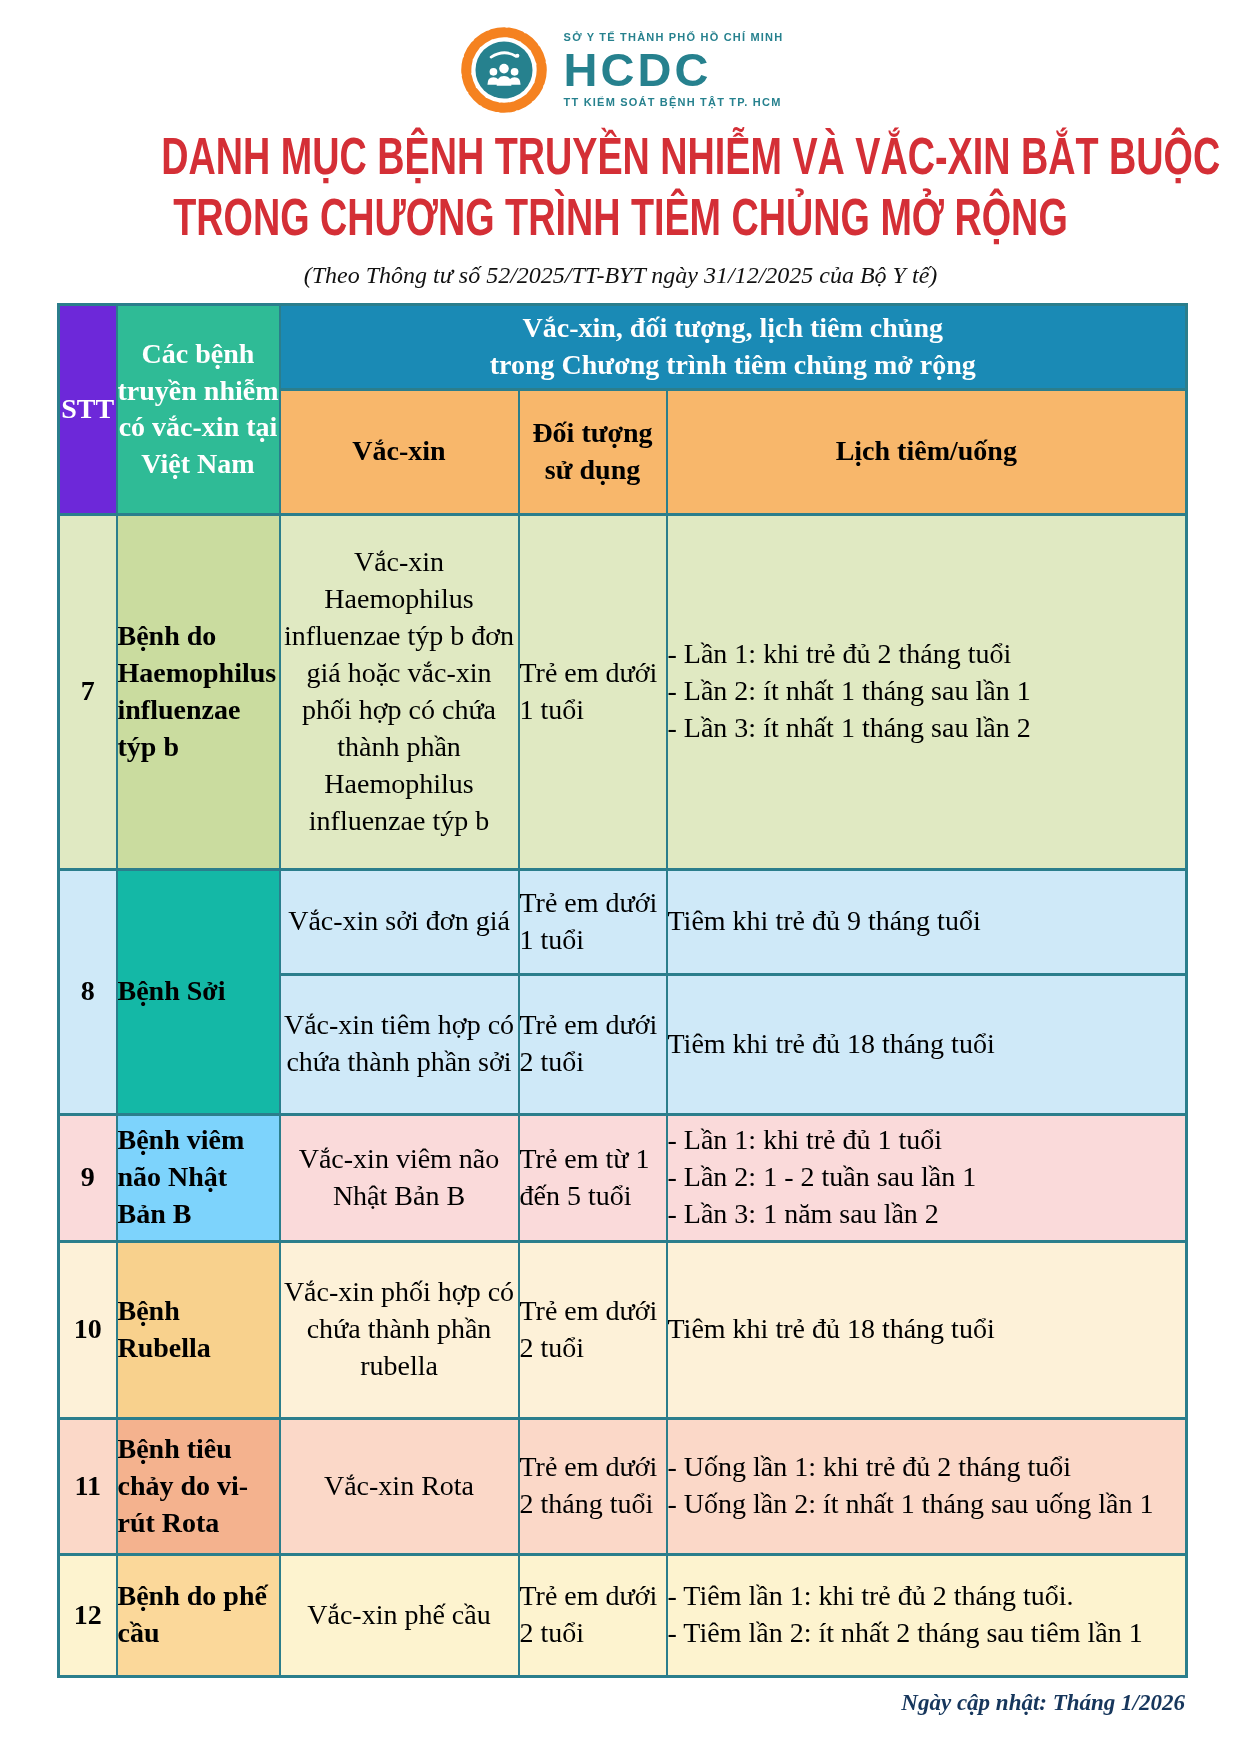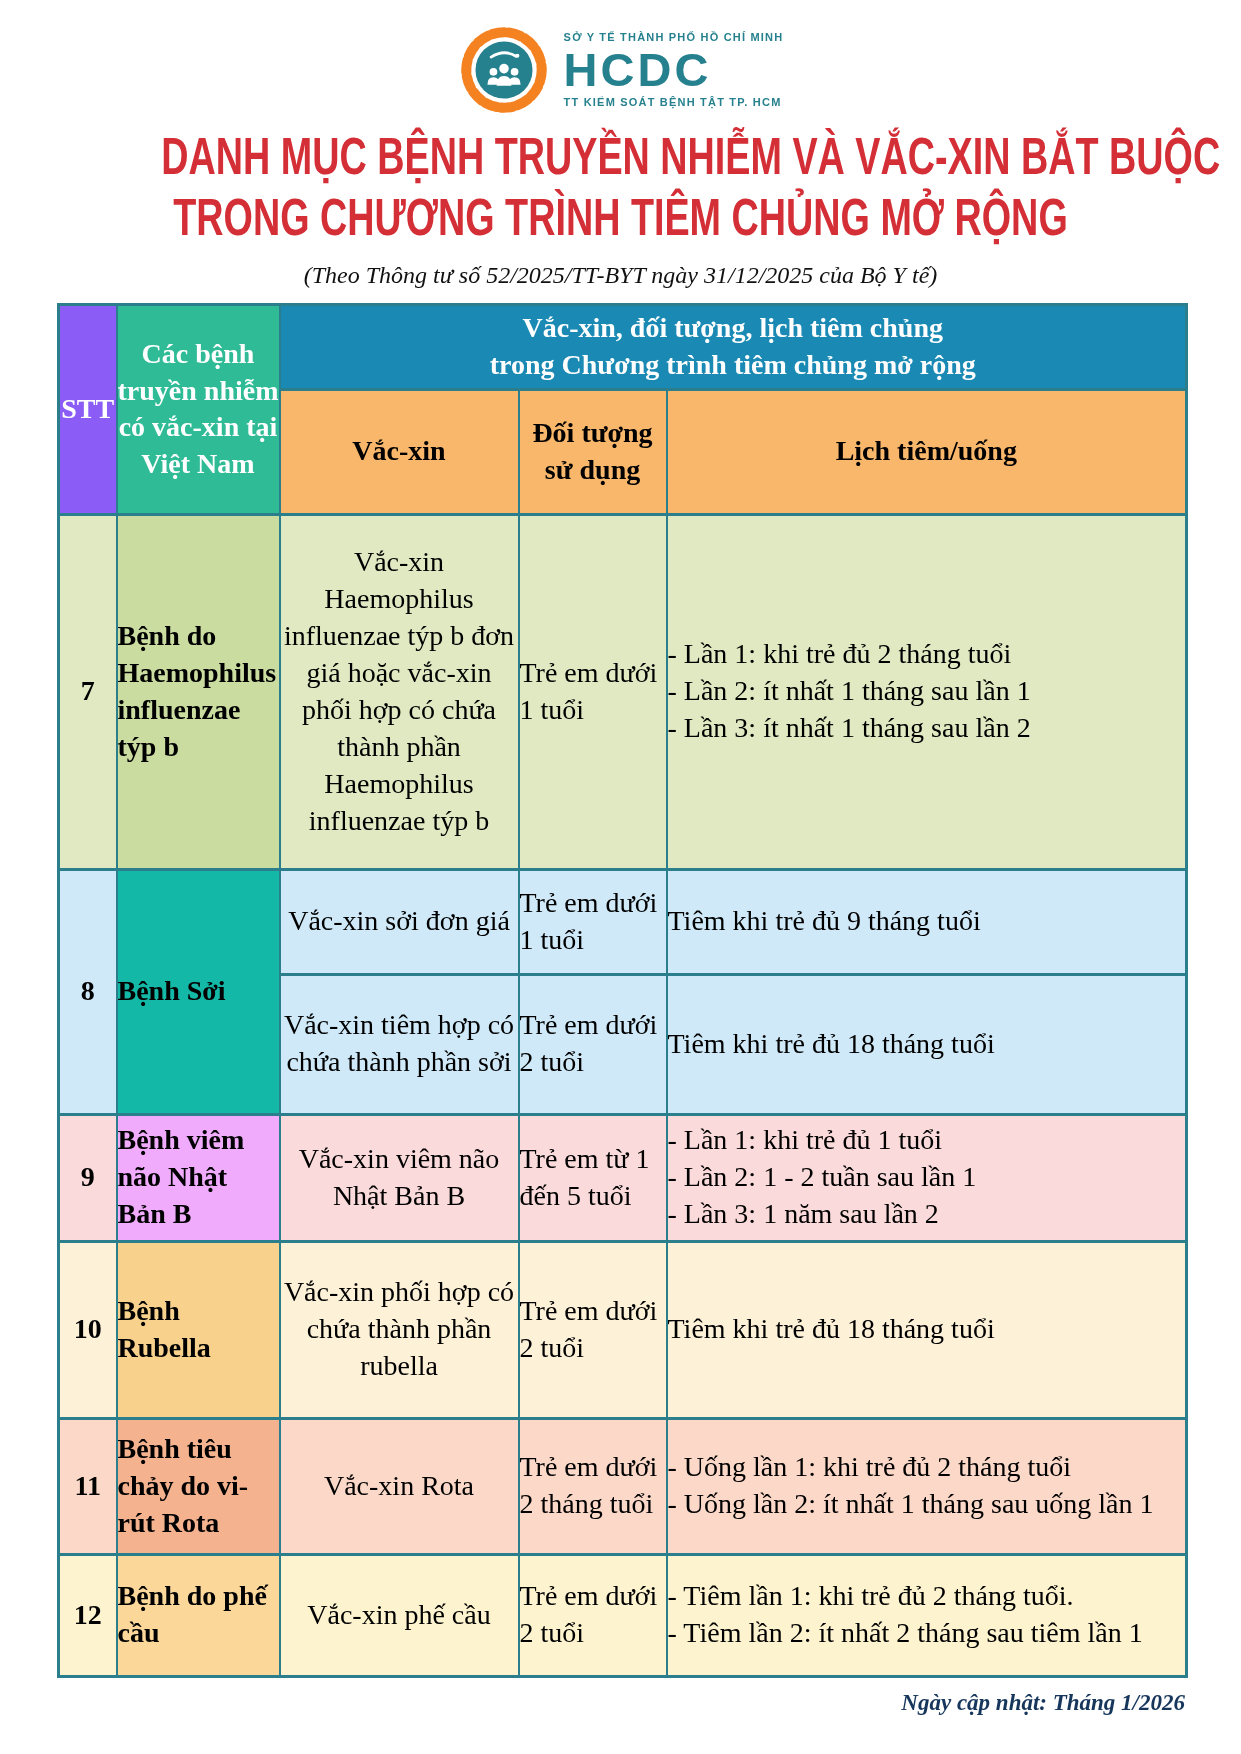--- a/index.html
+++ b/index.html
@@ -51,33 +51,33 @@
   }
   table.vax td, table.vax th{
     border:2px solid #2b7e8c;
     border-top-width:3px;border-bottom-width:3px;
     vertical-align:middle;
     padding:4px 0;
     font-size:28px;
     line-height:1.32;
     overflow:hidden;
   }
-  th.h-stt{background:#8b5cf6;color:#fff;font-size:30px;font-weight:bold;text-align:center;}
+  th.h-stt{background:#6d28d9;color:#fff;font-size:30px;font-weight:bold;text-align:center;}
   th.h-disease{background:#2fbb96;color:#fff;font-size:28px;font-weight:bold;text-align:center;padding:4px 10px;}
   th.h-group{background:#1a8ab5;color:#fff;font-size:30px;font-weight:bold;text-align:center;}
   th.h-sub{background:#f8b76b;color:#000;font-size:30px;font-weight:bold;text-align:center;}
   td.stt{font-weight:bold;font-size:30px;text-align:center;}
   td.disease{font-weight:bold;text-align:left;padding-left:13px;padding-right:6px;}
   td.vaccine{text-align:center;margin-left:8px;}
   td.target{padding:4px 4px;}
   td.sched{text-align:left;padding-left:13px;}
   
   .r7  td{background:#e0e9c2;} .r7  td.disease{background:#cadc9f;}
   .r8  td{background:#cfe9f8;} .r8  td.disease{background:#14b8a6;}
-  .r9  td{background:#fadada;} .r9  td.disease{background:#f0abfc;}
+  .r9  td{background:#fadada;} .r9  td.disease{background:#7dd3fc;}
   .r10 td{background:#fdf1d8;} .r10 td.disease{background:#f8d18d;}
   .r11 td{background:#fbd8c8;} .r11 td.disease{background:#f4b28e;}
   .r12 td{background:#fdf3cf;} .r12 td.disease{background:#fbd89a;}
   
   .footer-note{
     margin:12px 56px 0 0;
     text-align:right;
     font-style:italic;font-weight:bold;
     font-size:23px;color:#16365c;
   }

